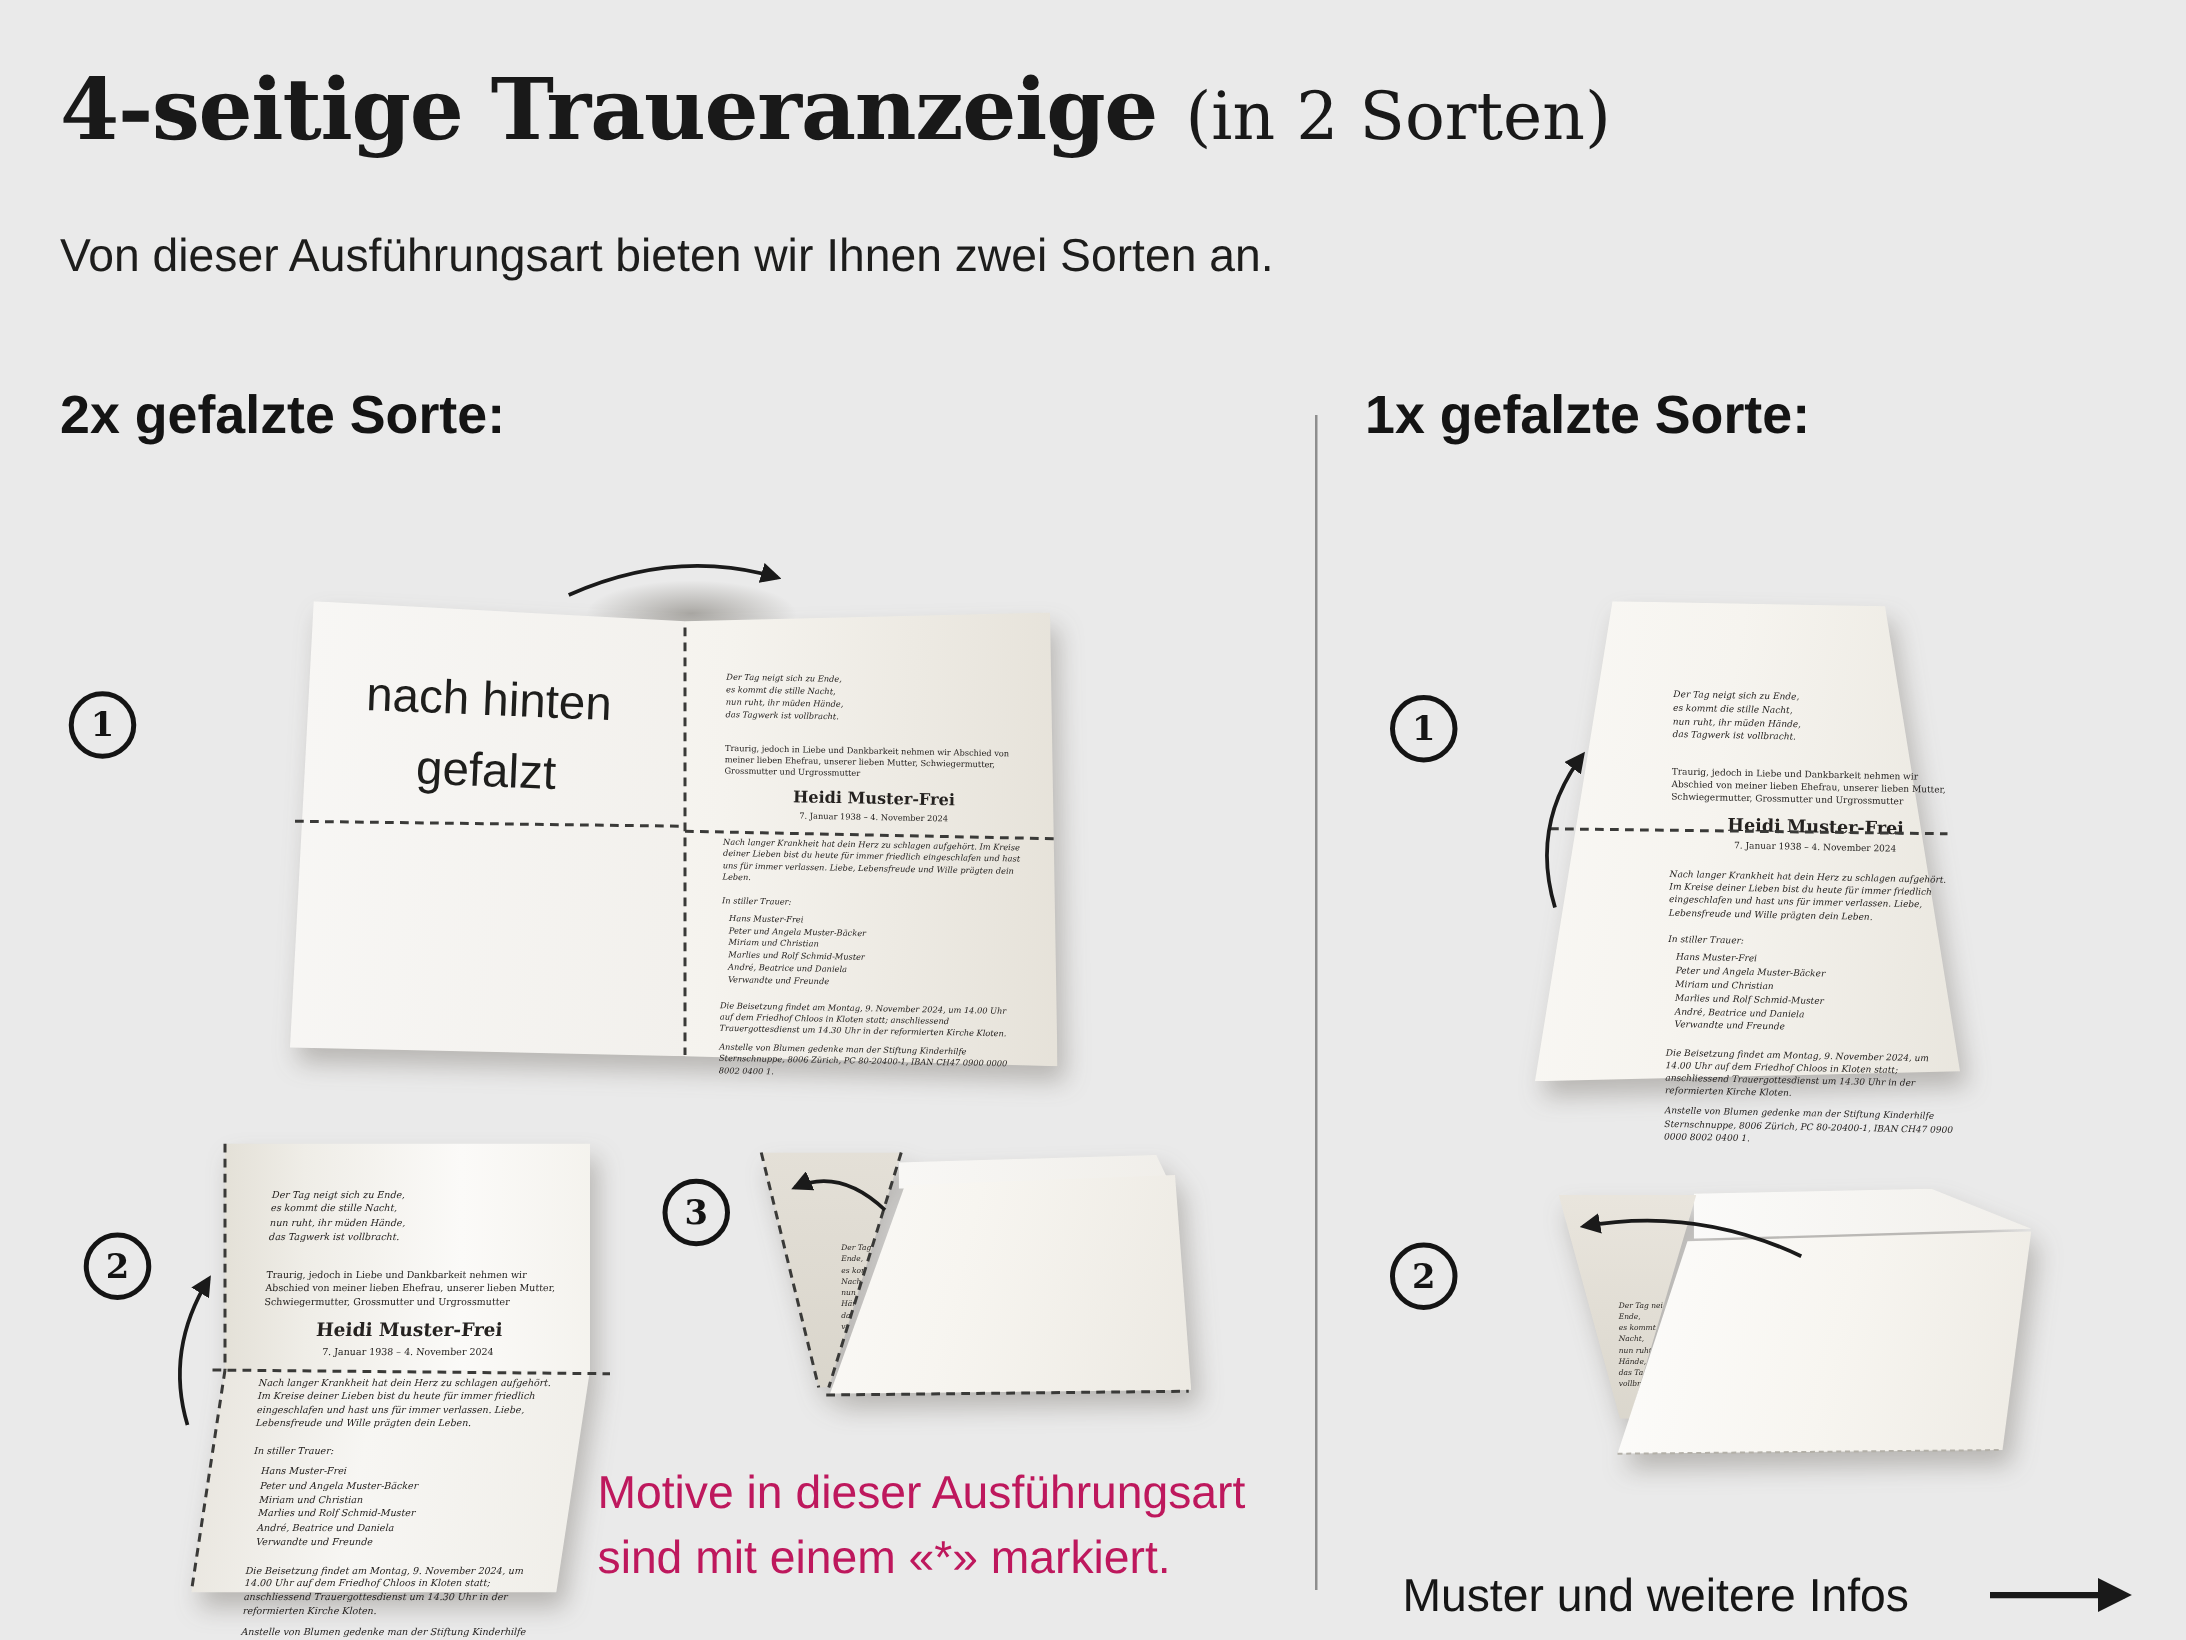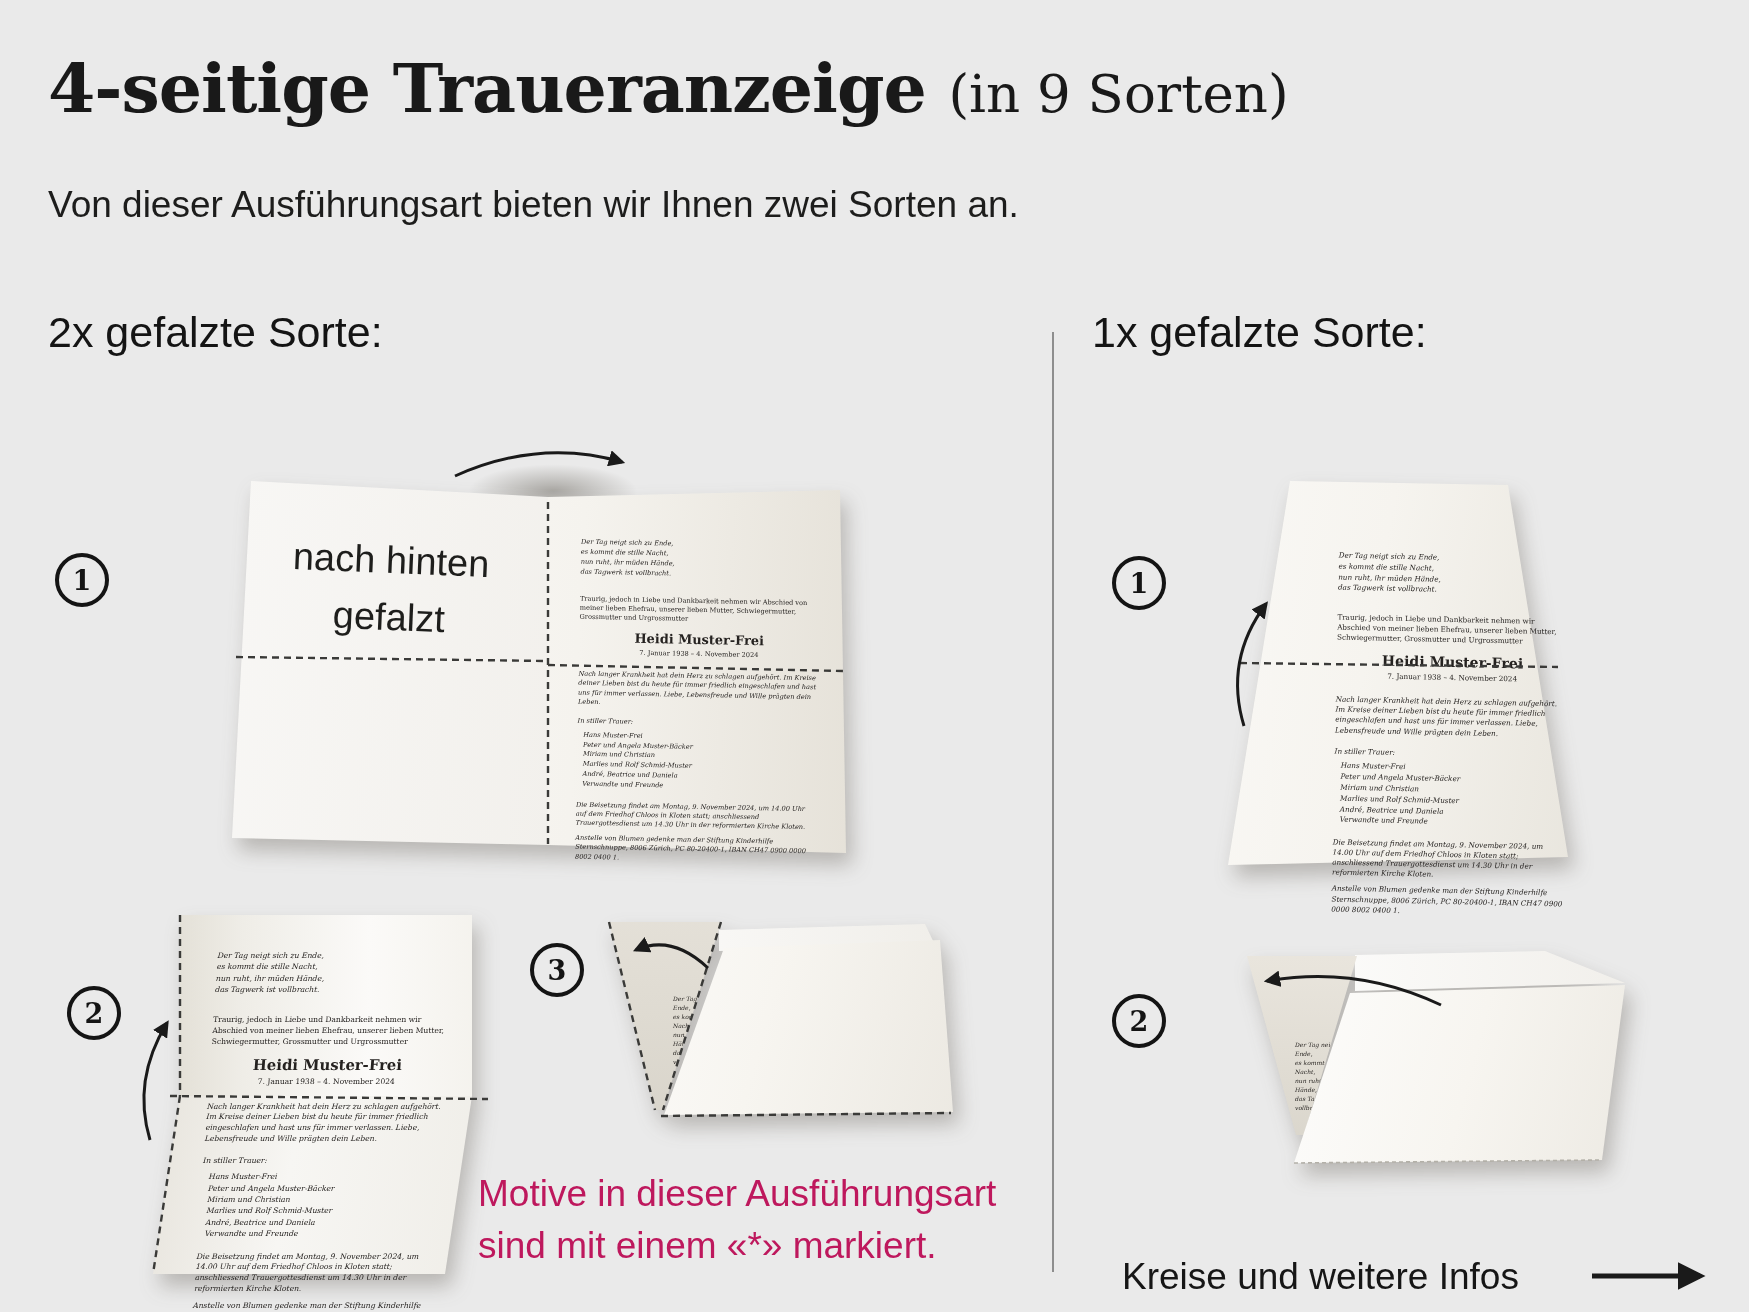--- a/index.html
+++ b/index.html
@@ -16,21 +16,21 @@
   
   .title{
     left:48px;top:48px;
     font-family:"DejaVu Serif","Liberation Serif",serif;
     font-weight:700;font-size:68px;letter-spacing:-1px;color:#191919;
     white-space:nowrap;
   }
   .title .suffix{font-weight:400;font-size:53px;letter-spacing:0;}
   .subtitle{left:48px;top:184px;font-size:37px;color:#1d1d1c;}
 
-  .sec-heading{font-size:43px;font-weight:normal;color:#141414;white-space:nowrap;}
+  .sec-heading{font-size:43px;font-weight:bold;color:#141414;white-space:nowrap;}
   .sec-heading.left{left:48px;top:308px;}
   .sec-heading.right{left:1092px;top:308px;text-align:right;}
 
   .divider{left:1052px;top:332px;width:2px;height:940px;background:#8e8e8e;}
 
   
   .step-circle{
     width:46px;height:46px;border:4px solid #141414;border-radius:50%;
     display:flex;align-items:center;justify-content:center;
     font-family:"DejaVu Serif","Liberation Serif",serif;
@@ -117,21 +117,21 @@
     </marker>
     <linearGradient id="gSheet" x1="0" y1="0" x2="1" y2="0">
       <stop offset="0" stop-color="#ffffff"></stop>
         <stop offset="1" stop-color="#efede8"></stop>
     </linearGradient>
   </defs>
 </svg>
 
 <div class="abs title">
   <span>4-seitige Traueranzeige</span>
-  <span class="suffix"> <span>(in 9 Sorten)</span></span>
+  <span class="suffix"> <span>(in 2 Sorten)</span></span>
 </div>
 <div class="abs subtitle">Von dieser Ausführungsart bieten wir Ihnen zwei Sorten an.</div>
 
 <div class="abs sec-heading left">2x gefalzte Sorte:</div>
 <div class="abs sec-heading right">1x gefalzte Sorte:</div>
 <div class="abs divider"></div>
 
 <div class="abs step-circle" style="left:55px;top:553px;">
     <span>1</span>
   </div>
@@ -292,16 +292,16 @@
   <svg class="overlay" style="left:0;top:0;" width="425" height="235">
     <line class="dash-light" x1="59" y1="218" x2="367" y2="215"></line>
   </svg>
   <svg class="overlay" style="left:22px;top:22px;" width="190" height="45">
     <path class="arrow" d="M184,38 Q100,-2 10,14" marker-end="url(#ah)"></path>
   </svg>
 </div>
 
 <div class="abs footer-note">Motive in dieser Ausführungsart
 sind mit einem «*» markiert.</div>
-<div class="abs footer-link">Kreise und weitere Infos</div>
+<div class="abs footer-link">Muster und weitere Infos</div>
 <svg class="overlay" style="left:1588px;top:1258px;" width="140" height="36">
   <line class="arrow-thick" x1="4" y1="18" x2="112" y2="18" marker-end="url(#ah)"></line>
 </svg>
 
 </body></html>

